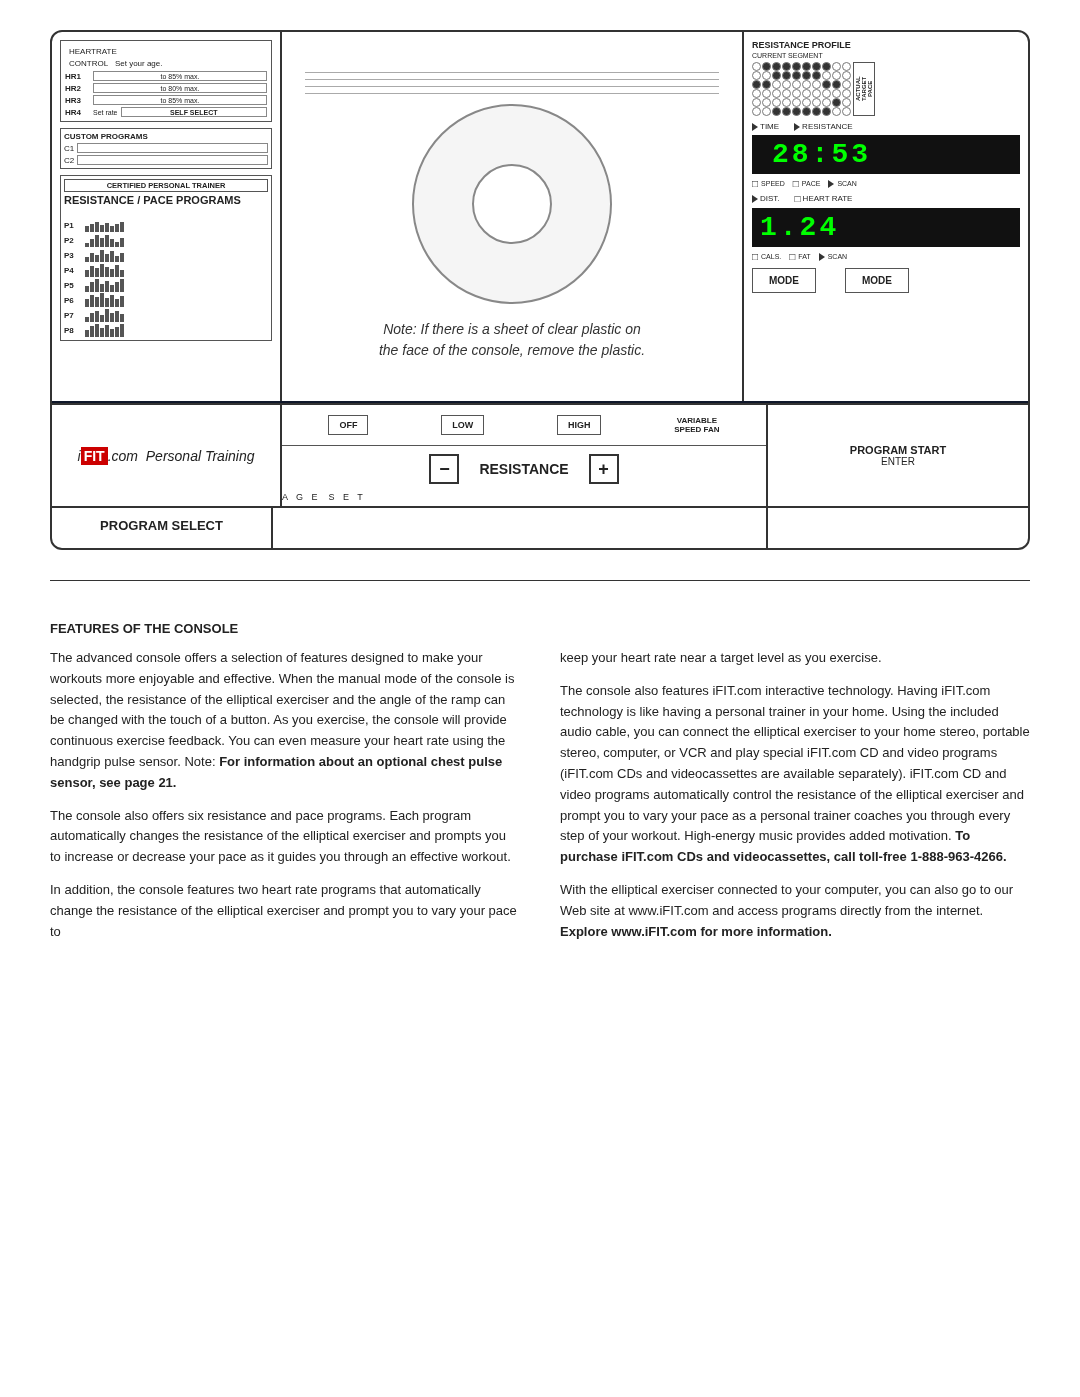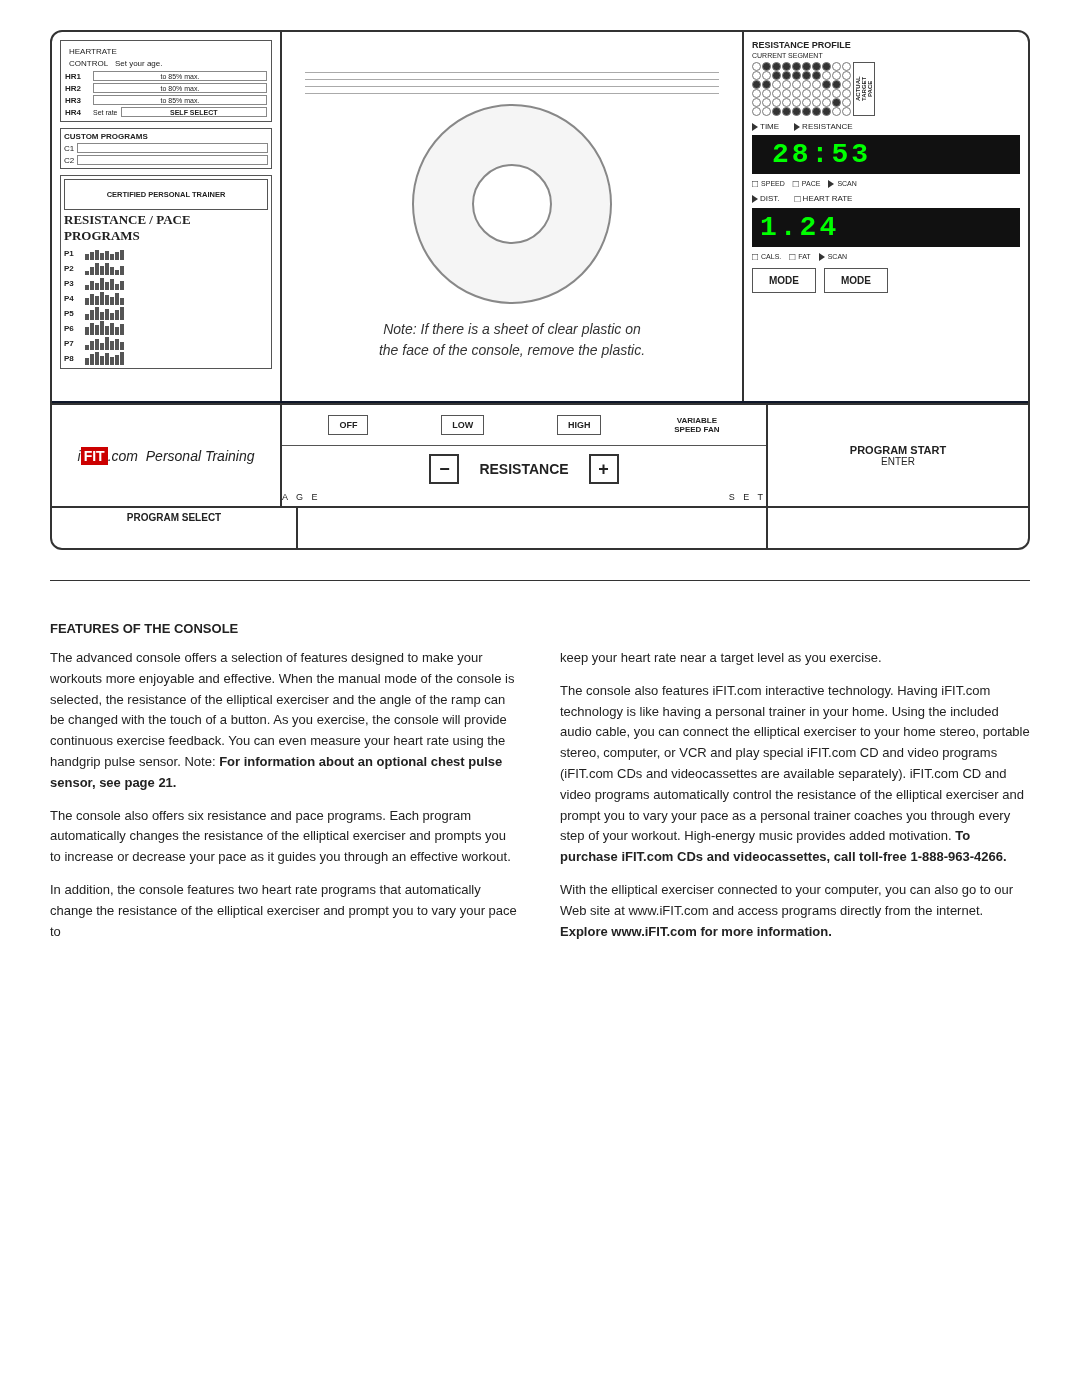--- a/index.html
+++ b/index.html
@@ -117,29 +117,28 @@
     .certified-section {
       border: 1px solid #555;
       padding: 3px;
     }
 
     .certified-title {
       font-size: 7.5px;
       font-weight: bold;
       text-align: center;
       border: 1px solid #555;
-      padding: 10px;
+      padding: 1px;
       margin-bottom: 2px;
     }
 
     .resistance-pace-title {
-      font-size: 13px;
-      font-weight: bold;
-      margin-bottom: 2px;
-      font-family: Liberation Serif, serif;
+      font-size: 11px;
+      font-weight: bold;
+      margin-bottom: 12px;
     }
 
     .program-row {
       display: flex;
       align-items: center;
       font-size: 8px;
       margin-top: 1px;
       gap: 3px;
     }
 
@@ -352,30 +351,30 @@
       display: flex;
       align-items: center;
       justify-content: center;
       font-size: 18px;
       font-weight: bold;
       cursor: pointer;
     }
 
     .age-set {
       display: flex;
-      gap: 15px;
+      gap: 8px;
       font-size: 9px;
       letter-spacing: 3px;
-      justify-content: space-between;
+      justify-content: flex-start;
       padding-bottom: 4px;
     }
 
     .mode-buttons {
       display: flex;
-      gap: 8px;
+      gap: 29px;
     }
 
     .mode-btn {
       border: 1px solid #555;
       padding: 6px 16px;
       font-size: 10px;
       font-weight: bold;
       cursor: pointer;
     }
 
@@ -835,21 +834,21 @@
 
       <div style="width:260px; display:flex; align-items:center; justify-content:center; padding:14px;">
         <div style="text-align:center;">
           <div class="prog-start-title">PROGRAM START</div>
           <div class="prog-start-enter">ENTER</div>
         </div>
       </div>
     </div>
 
     <div style="display:flex; border-top:2px solid #333;">
-      <div style="width:246px; border-right:2px solid #333; text-align:center; font-size:10px; font-weight:bold; padding:4px; cursor:pointer;">PROGRAM SELECT</div>
+      <div style="width:221px; border-right:2px solid #333; text-align:center; font-size:13px; font-weight:bold; padding:10px; cursor:pointer;">PROGRAM SELECT</div>
       <div style="flex:1; border-right:2px solid #333; height:40px;"></div>
       <div style="width:260px; height:40px;"></div>
     </div>
   </div>
 
   <hr class="hr-divider">
 
   <div class="features-section">
     <div class="features-title">FEATURES OF THE CONSOLE</div>
 

